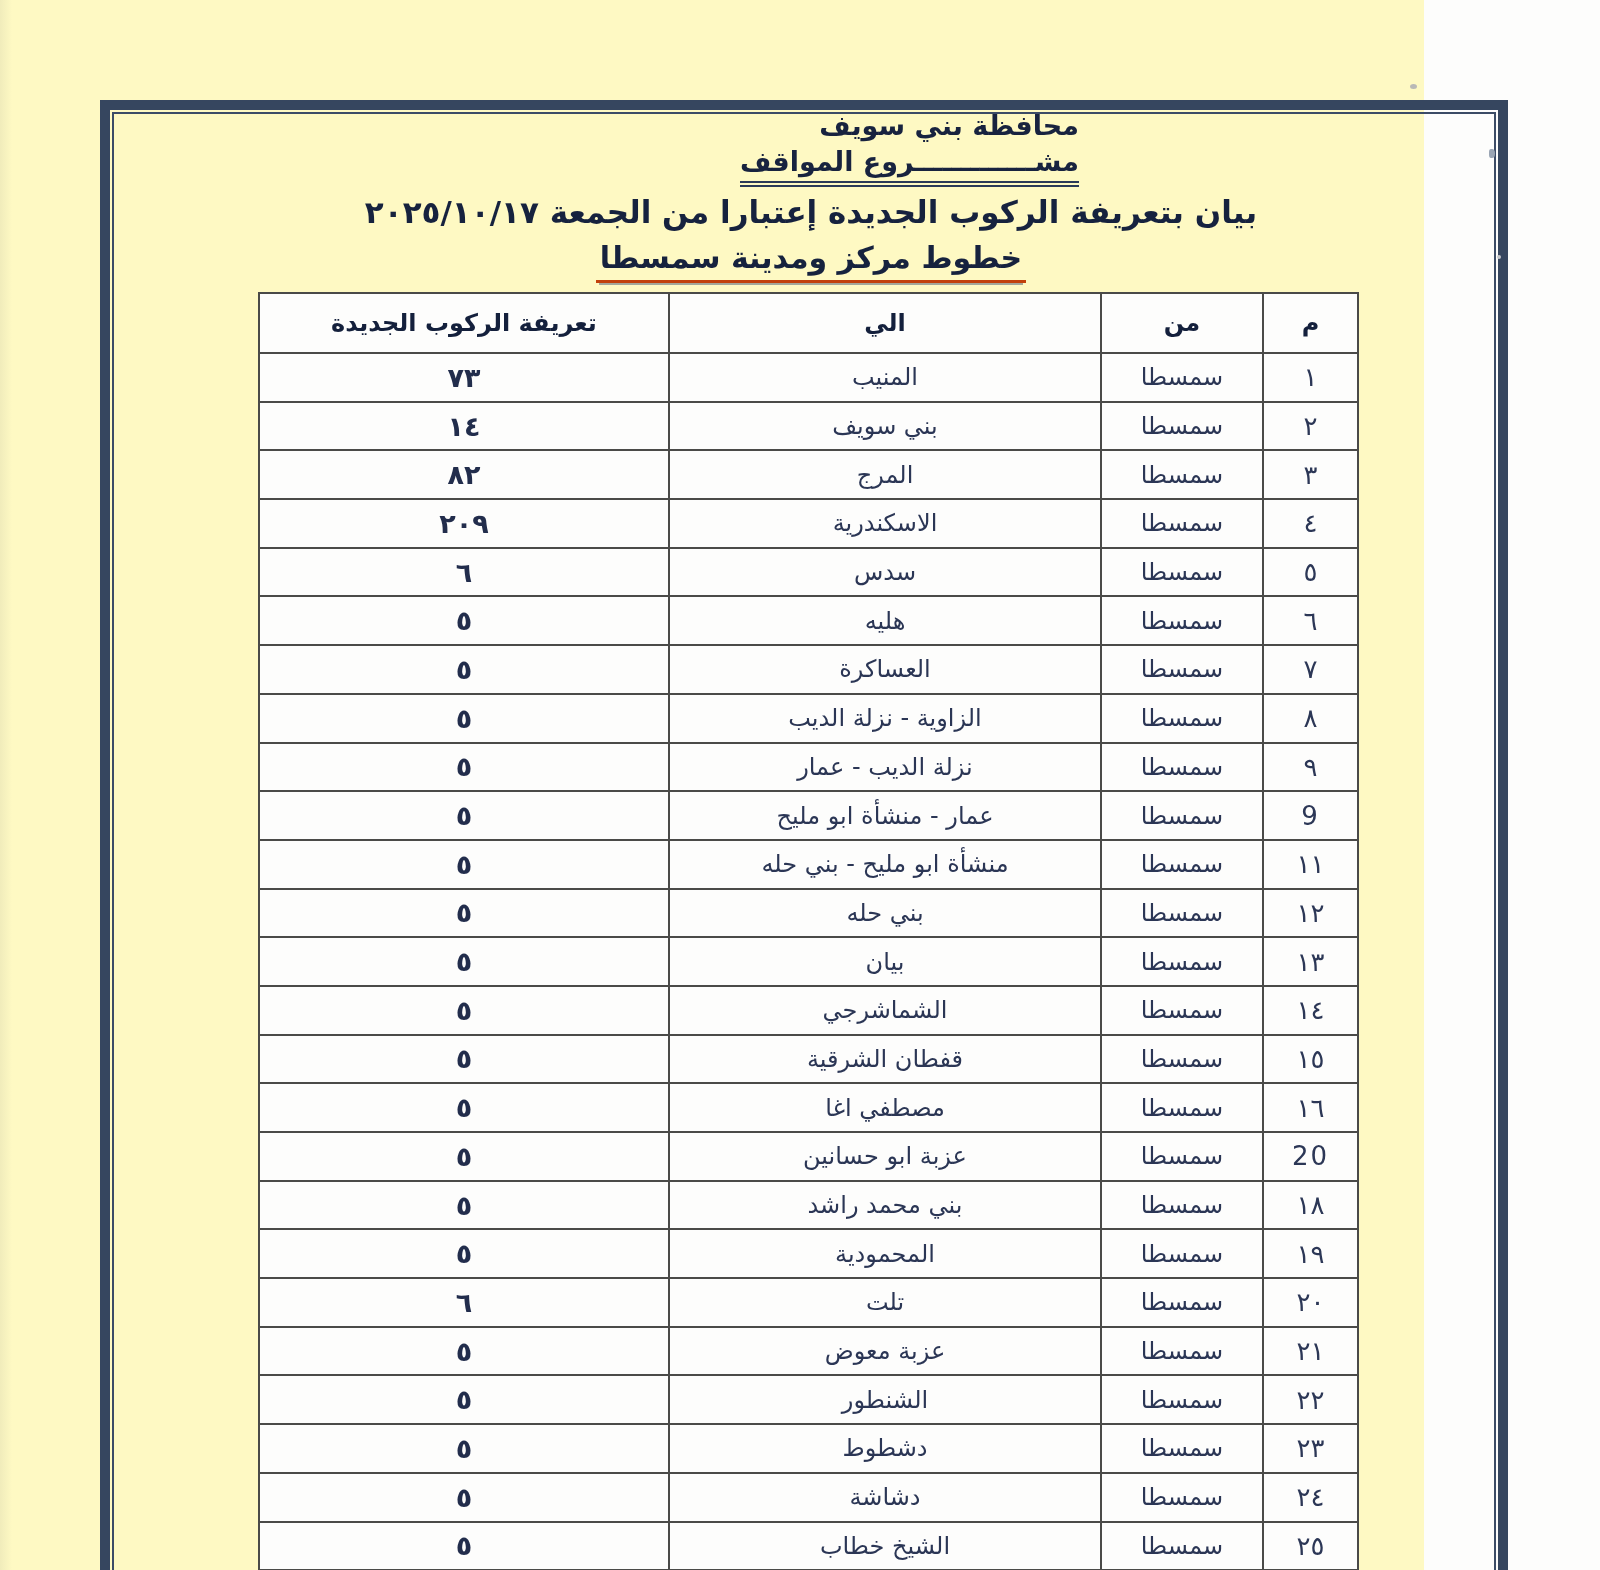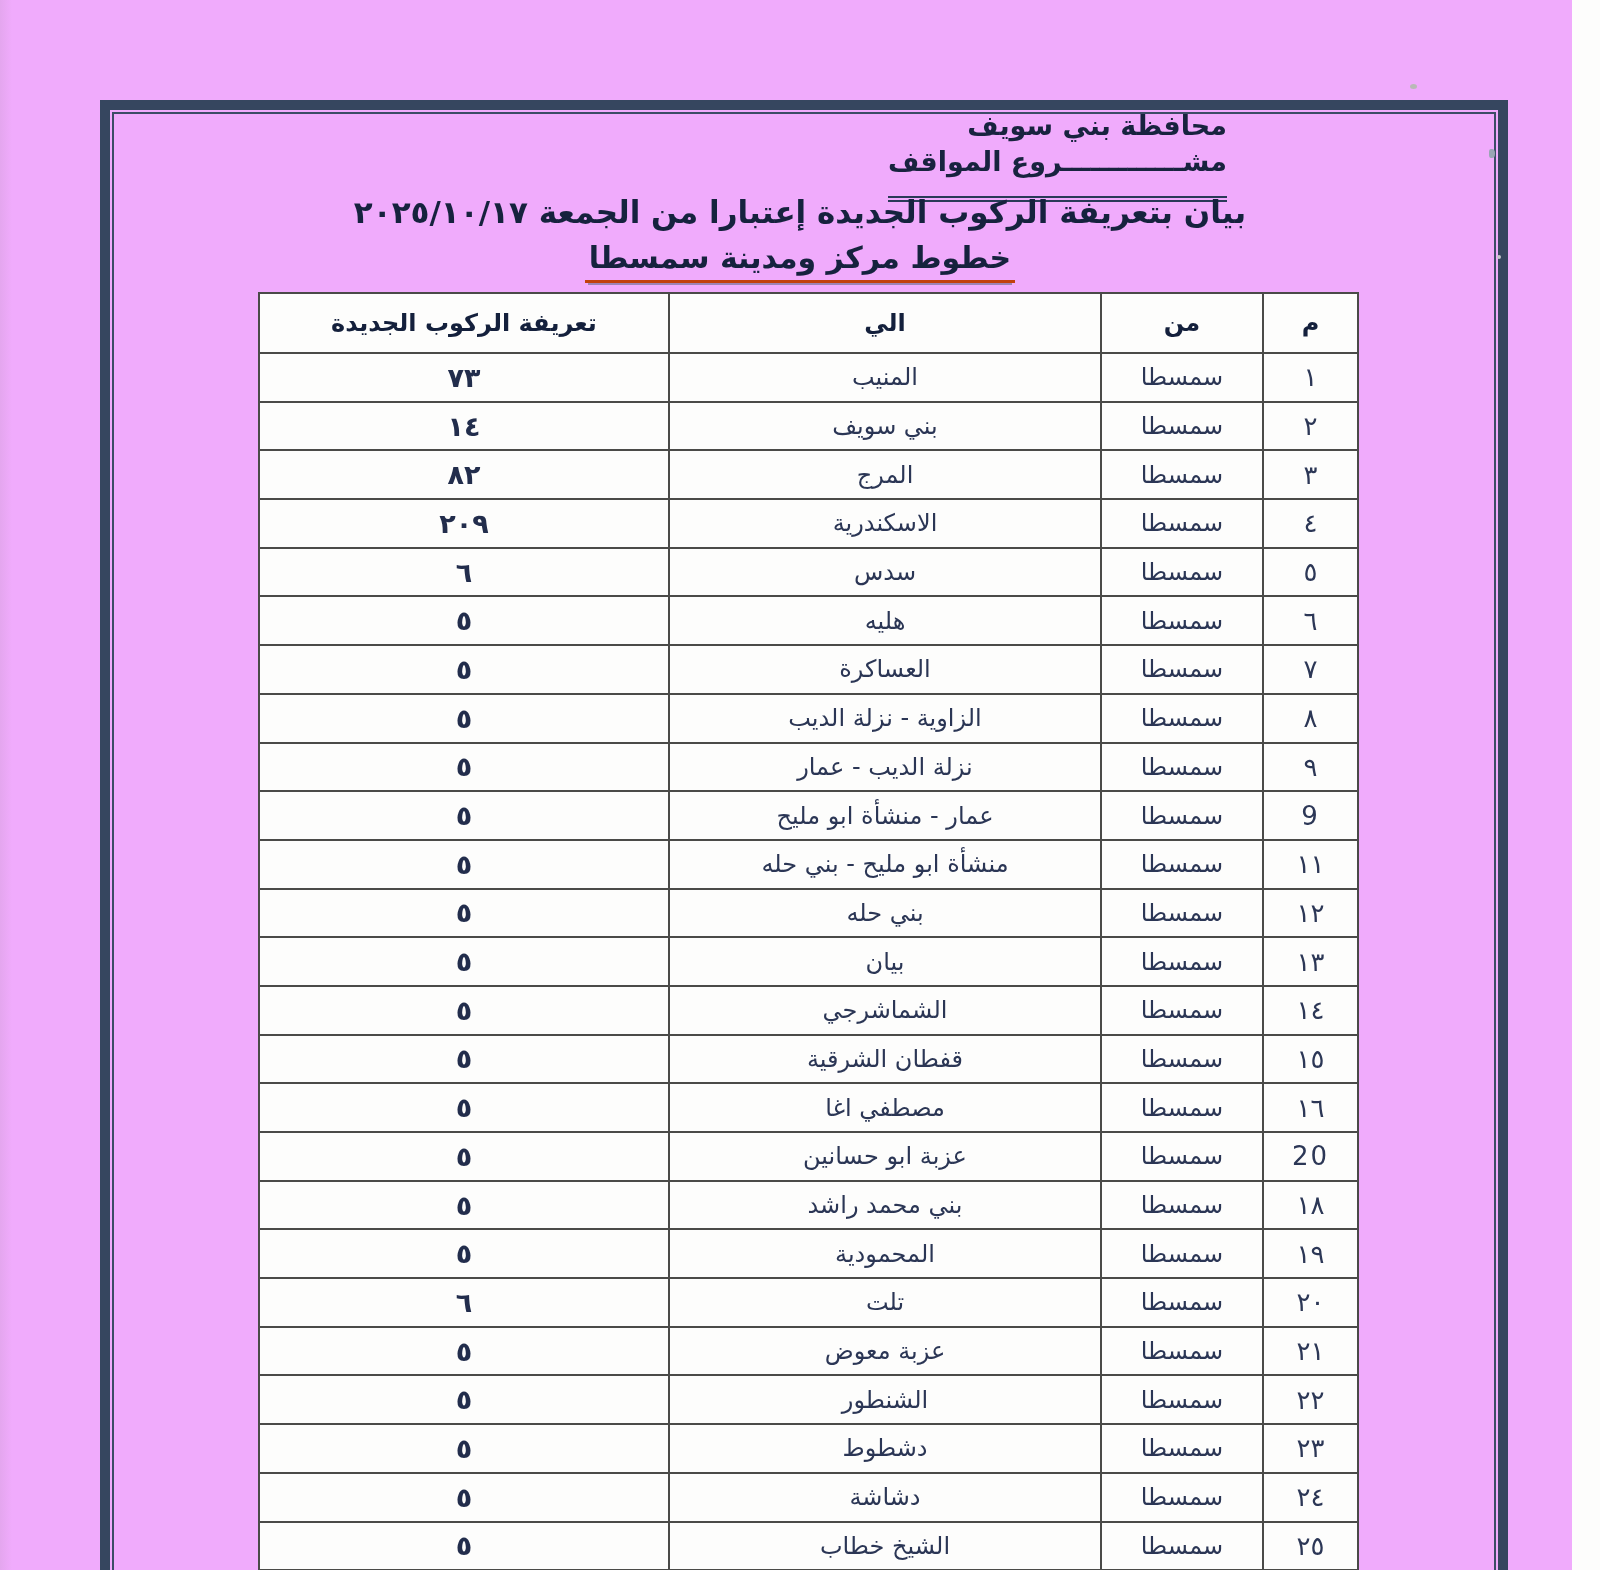--- a/index.html
+++ b/index.html
@@ -4,22 +4,22 @@
 <style>
   html, body {
     margin: 0; padding: 0;
     width: 1600px; height: 1570px;
     background: #fdfdfc;
     overflow: hidden;
     font-family: "DejaVu Sans", sans-serif;
   }
   .canvas {
     position: relative;
-    width: 1572px; height: 1570px;
-    background: #f0abfc;
+    width: 1424px; height: 1570px;
+    background: #fef9c3;
   }
   
   .edge-shade {
     position: absolute; left: 0; top: 0;
     width: 12px; height: 100%;
     background: linear-gradient(to right, rgba(120,120,115,0.10), rgba(0,0,0,0));
   }
   
   .doc-frame {
     position: absolute;
@@ -44,26 +44,26 @@
   .org-line1 {
     font-size: 27px; font-weight: bold;
     line-height: 36px;
     letter-spacing: 0.5px;
   }
   .org-line2 {
     font-size: 27px; font-weight: bold;
     line-height: 36px;
     display: inline-block;
     border-bottom: 6px double #2a3a58;
-    padding-bottom: 16px;
+    padding-bottom: 1px;
     margin-left: 8px;
   }
   .title-block {
     position: absolute;
-    left: 254px; top: 190px;
+    left: 265px; top: 190px;
     width: 1092px;
     text-align: center;
     direction: rtl;
     color: #16223e;
   }
   .doc-title {
     font-size: 31px; font-weight: bold;
     line-height: 44px;
     letter-spacing: 0.3px;
   }

